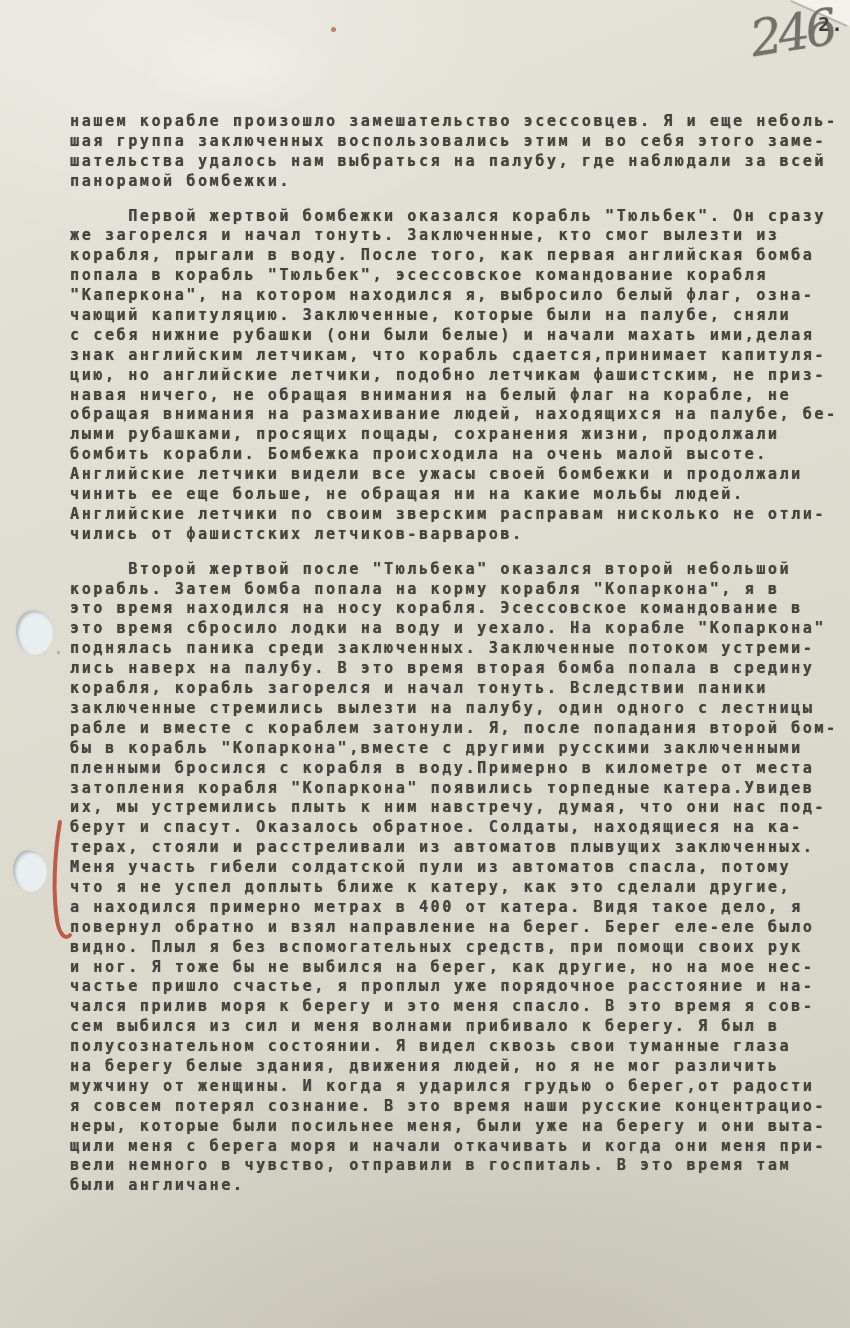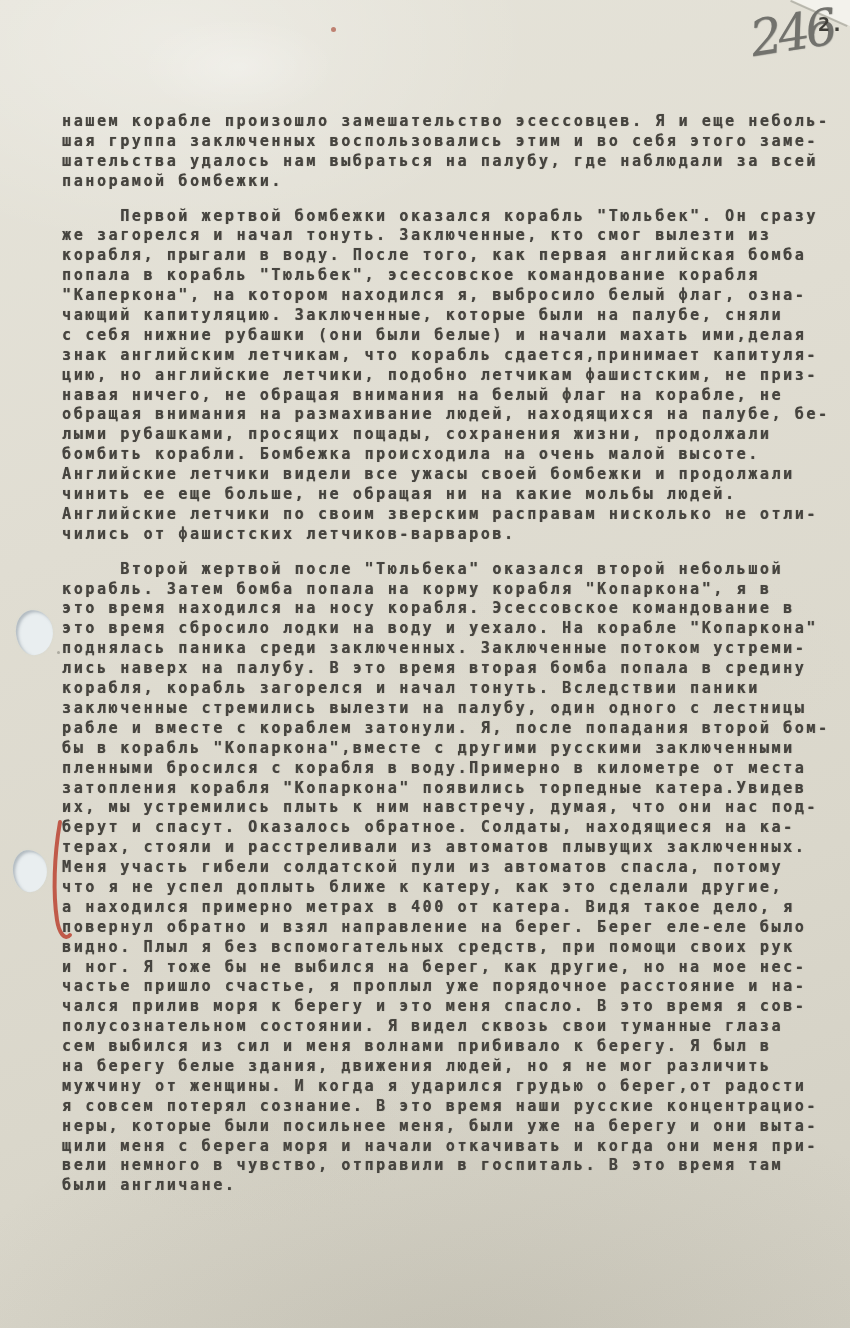--- a/index.html
+++ b/index.html
@@ -21,21 +21,21 @@
       radial-gradient(ellipse 300px 160px at 75% 50%, rgba(210,205,190,.18), transparent 70%),
       radial-gradient(ellipse 260px 140px at 30% 85%, rgba(200,196,182,.18), transparent 70%);
   }
   .doc-text {
     position:absolute; left:62px; top:112px; width:788px;
     color:#46443f;
     font-size:15px; font-weight:bold;
     line-height:19.9px; letter-spacing:2.6px;
     text-shadow:0.3px 0.3px 0.7px rgba(62,60,52,.72);
   }
-  .paragraph { margin:0 0 15px 0; }
+  .paragraph { margin:0 0 15px 8px; }
   .line { white-space:pre; height:19.9px; overflow:visible; }
   .handwritten-number {
     position:absolute; left:750px; top:4px;
     font-family:"DejaVu Serif", serif; font-style:italic;
     font-size:50px; font-weight:normal;
     color:#72726d; letter-spacing:-4px;
     transform:rotate(-9deg);
     text-shadow:0.4px 0.4px 0.8px rgba(100,100,95,.5);
   }
   .typed-page-number {
@@ -137,22 +137,22 @@
         <div class="line">берут и спасут. Оказалось обратное. Солдаты, находящиеся на ка-</div>
         <div class="line">терах, стояли и расстреливали из автоматов плывущих заключенных.</div>
         <div class="line">Меня участь гибели солдатской пули из автоматов спасла, потому</div>
         <div class="line">что я не успел доплыть ближе к катеру, как это сделали другие,</div>
         <div class="line">а находился примерно метрах в 400 от катера. Видя такое дело, я</div>
         <div class="line">повернул обратно и взял направление на берег. Берег еле-еле было</div>
         <div class="line">видно. Плыл я без вспомогательных средств, при помощи своих рук</div>
         <div class="line">и ног. Я тоже бы не выбился на берег, как другие, но на мое нес-</div>
         <div class="line">частье пришло счастье, я проплыл уже порядочное расстояние и на-</div>
         <div class="line">чался прилив моря к берегу и это меня спасло. В это время я сов-</div>
+        <div class="line">сем выбился из сил и меня волнами прибивало к берегу. Я был в</div>
         <div class="line">полусознательном состоянии. Я видел сквозь свои туманные глаза</div>
-        <div class="line">сем выбился из сил и меня волнами прибивало к берегу. Я был в</div>
         <div class="line">на берегу белые здания, движения людей, но я не мог различить</div>
         <div class="line">мужчину от женщины. И когда я ударился грудью о берег,от радости</div>
         <div class="line">я совсем потерял сознание. В это время наши русские концентрацио-</div>
         <div class="line">неры, которые были посильнее меня, были уже на берегу и они выта-</div>
         <div class="line">щили меня с берега моря и начали откачивать и когда они меня при-</div>
         <div class="line">вели немного в чувство, отправили в госпиталь. В это время там</div>
         <div class="line">были англичане.</div>
       </div>
     </div>
 </div>

